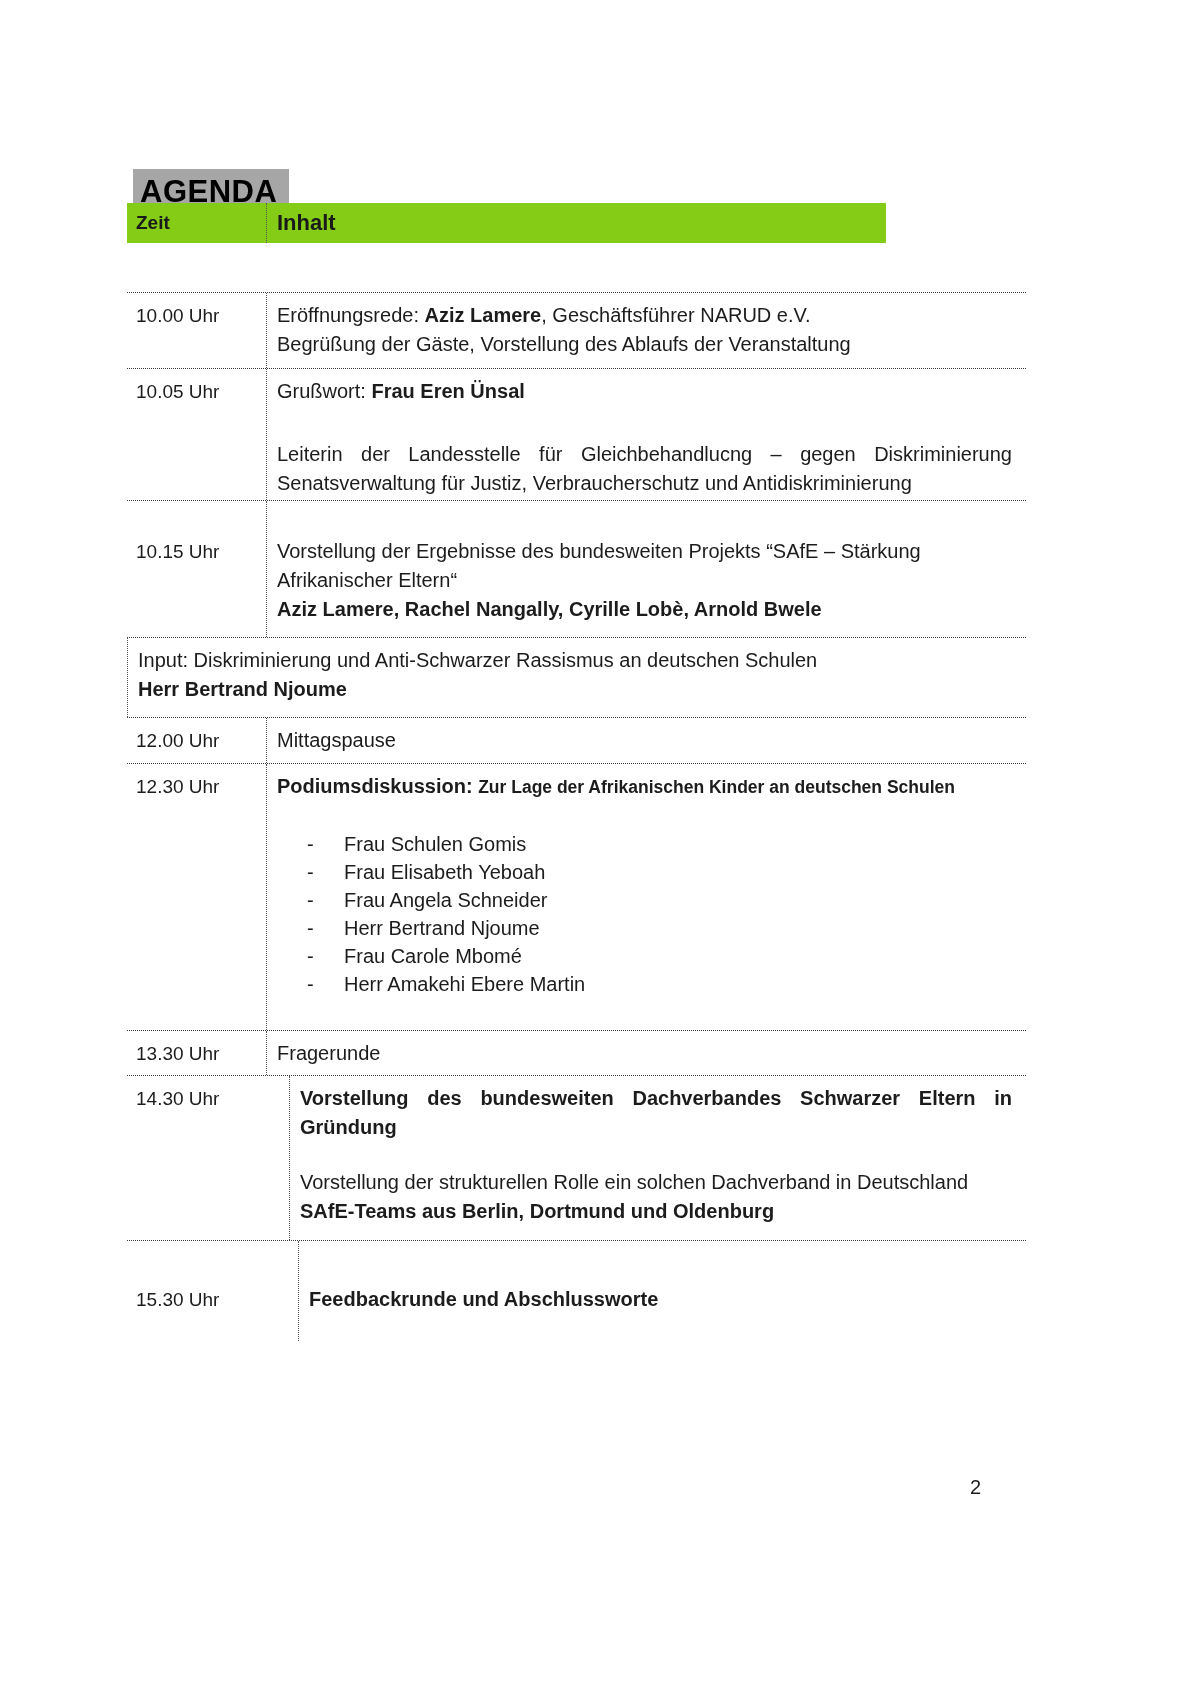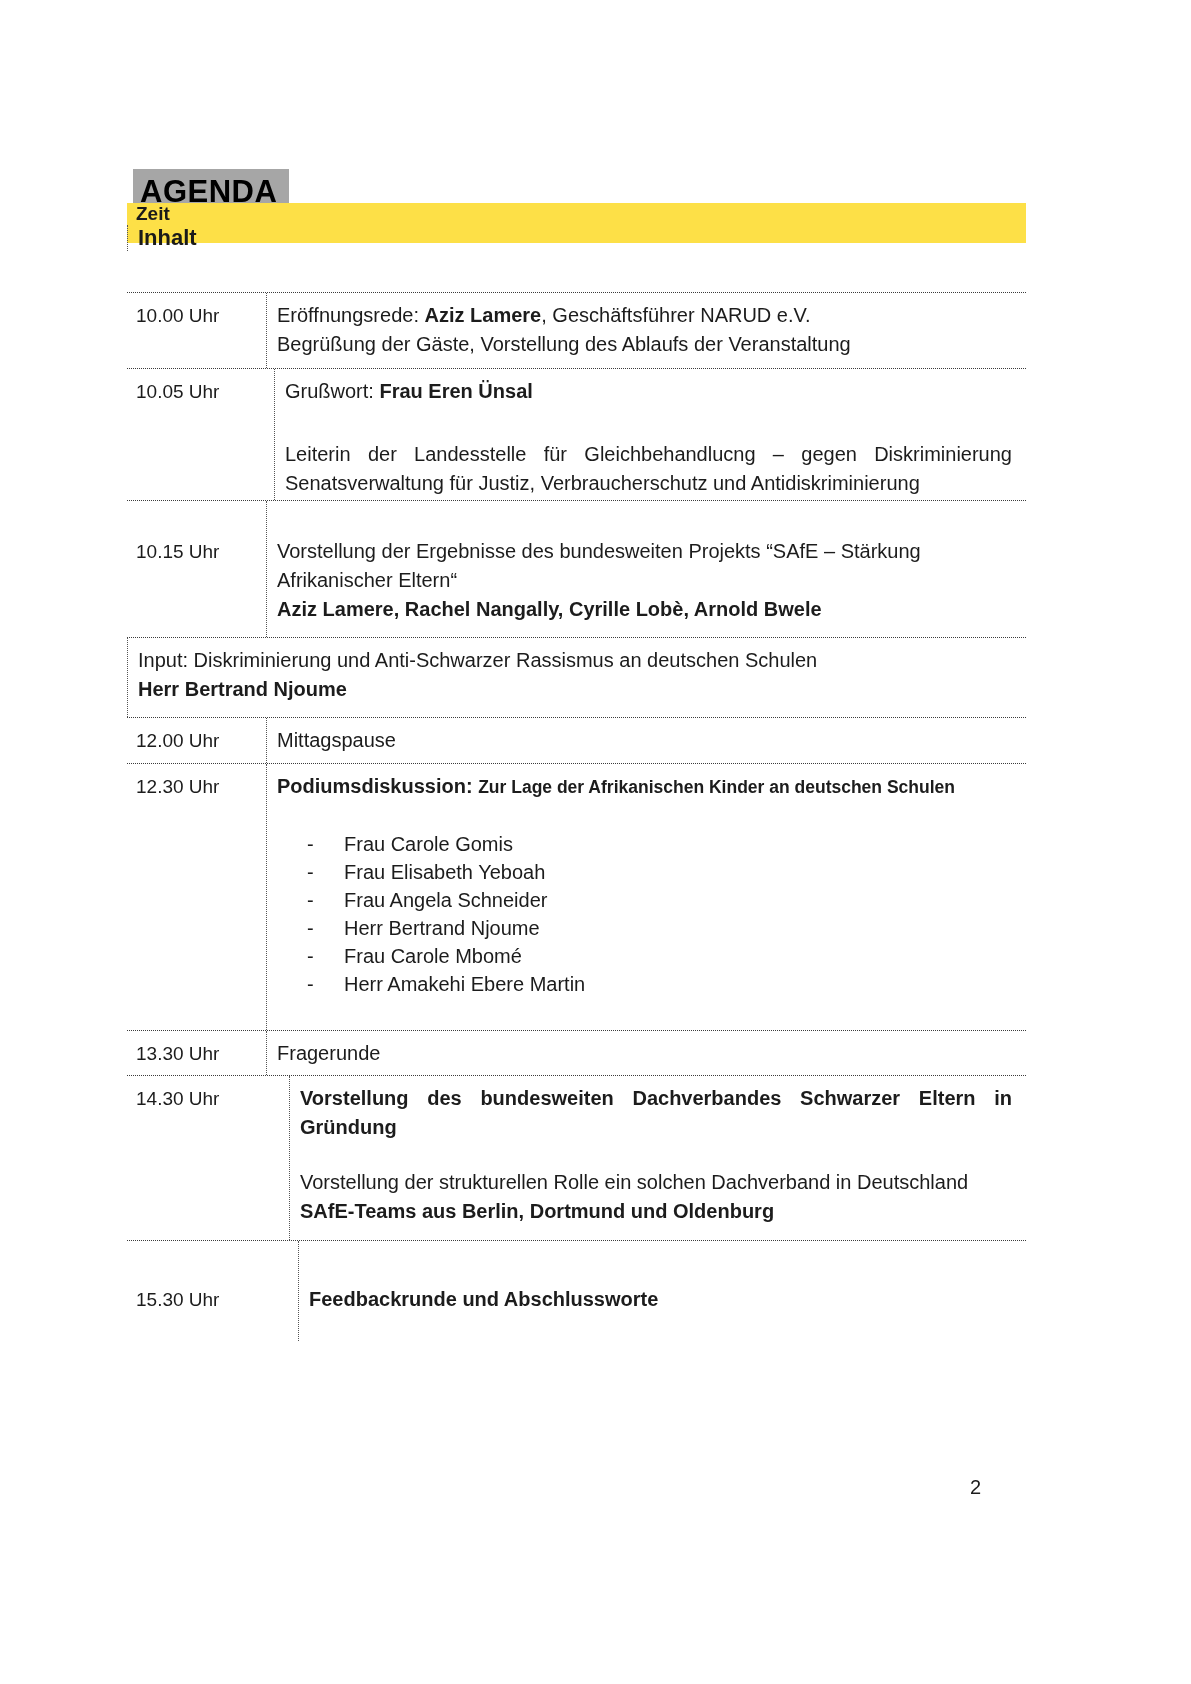--- a/index.html
+++ b/index.html
@@ -17,24 +17,23 @@
     display:inline-block;
     background:#a6a6a6;
     color:#000;
     font-size:31px; font-weight:bold; letter-spacing:0.5px;
     padding:5px 12px 6px 7px;
     margin-top:36px;
   }
 
   
   .tbl-header {
-    position:absolute; left:127px; top:203px; width:899px; height:40px;
-    background:#fde047;
+    position:absolute; left:127px; top:203px; width:759px; height:40px;
+    background:#84cc16;
     display:flex;
-    flex-direction:column;
   }
   .hd-time {
     width:139px; flex:none;
     display:flex; align-items:center;
     padding-left:9px;
     font-weight:bold; font-size:19px; color:#1a1a1a;
   }
   .hd-content {
     flex:1;
     display:flex; align-items:center;
@@ -62,21 +61,21 @@
     padding-left:10px; padding-right:14px;
   }
   p { margin:0; }
   .just { text-align:justify; }
   b { font-weight:bold; }
   .mt26 { margin-top:26px; }
   .mt34 { margin-top:34px; }
 
   
   .r0 { min-height:76px; }  .r0 > div { padding-top:8px; }
-  .r1 { min-height:132px;gap:8px; } .r1 > div { padding-top:8px; }
+  .r1 { min-height:132px; } .r1 > div { padding-top:8px; }
   .r2 { min-height:137px; } .r2 > div { padding-top:36px; }
   .r3 { min-height:80px; }  .r3 > div { padding-top:8px; }
   .r4 { min-height:46px; }  .r4 > div { padding-top:8px; }
   .r5 { min-height:267px; } .r5 > div { padding-top:8px; }
   .r6 { min-height:45px; }  .r6 > div { padding-top:8px; }
   .r7 { min-height:165px;gap:23px; } .r7 > div { padding-top:8px; }
   .r8 { min-height:100px; } .r8 > div { padding-top:44px; }
 
   .title-small { font-size:17.5px; }
 
@@ -149,21 +148,21 @@
       </div>
     </div>
 
     <div class="row r5">
       <div class="cell-time">12.30 Uhr</div>
       <div class="cell-content">
         <p><b>Podiumsdiskussion: </b><b class="title-small">Zur Lage der Afrikanischen Kinder an deutschen Schulen</b></p>
         <ul class="panel-list">
           <li>
               <span class="li-dash">-</span>
-              <span>Frau Carole Gomis</span>
+              <span>Frau Schulen Gomis</span>
             </li>
           <li>
               <span class="li-dash">-</span>
               <span>Frau Elisabeth Yeboah</span>
             </li>
           <li>
               <span class="li-dash">-</span>
               <span>Frau Angela Schneider</span>
             </li>
           <li>

